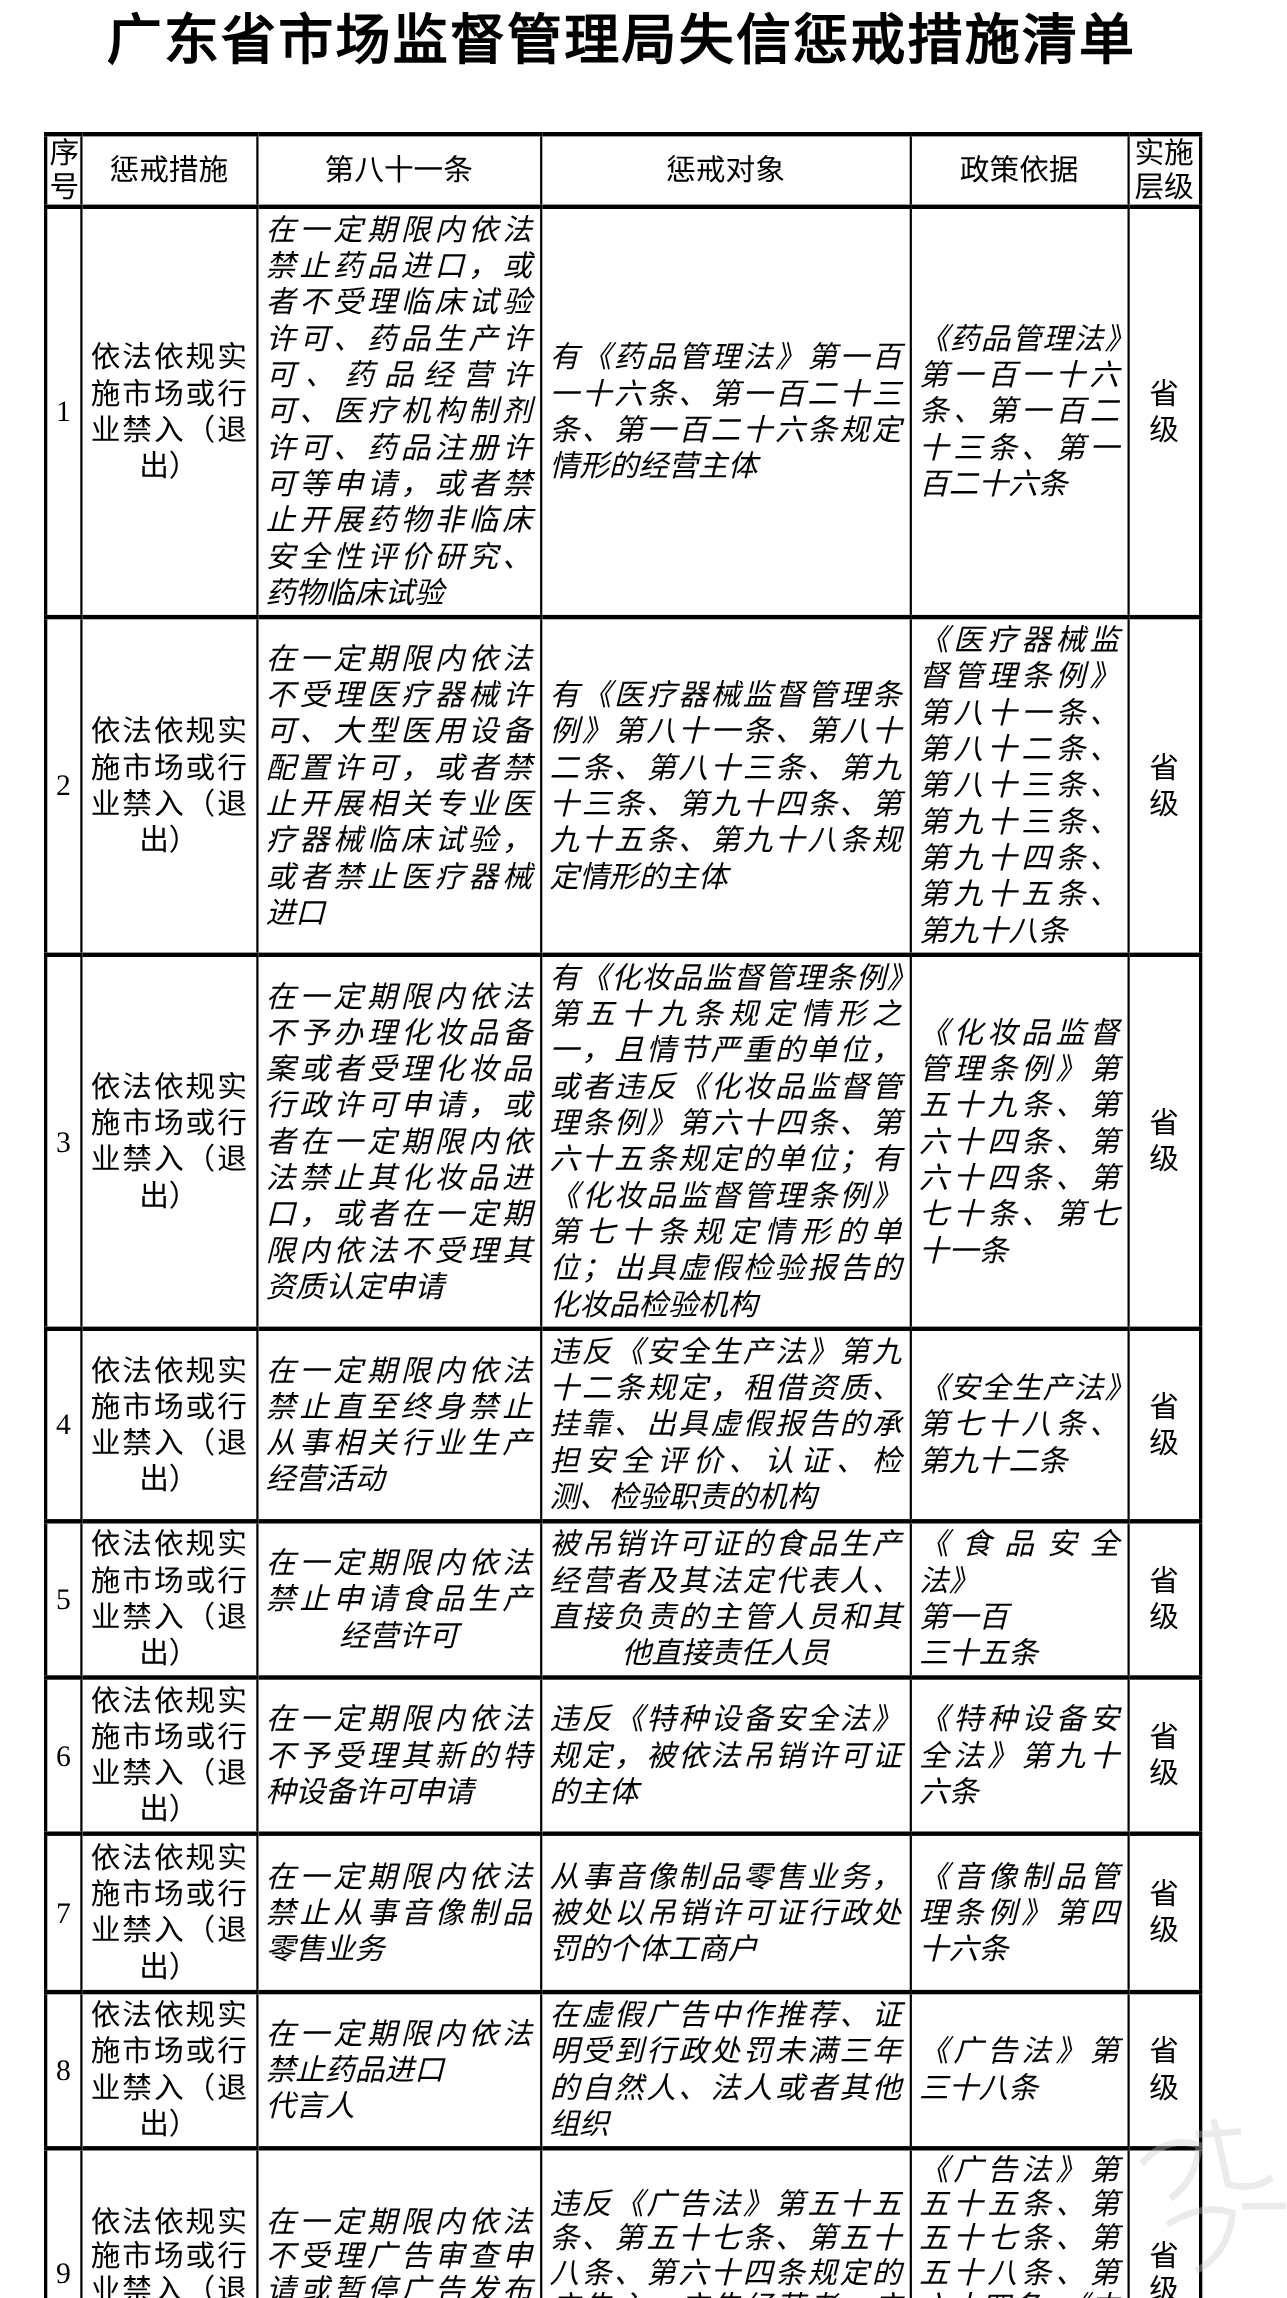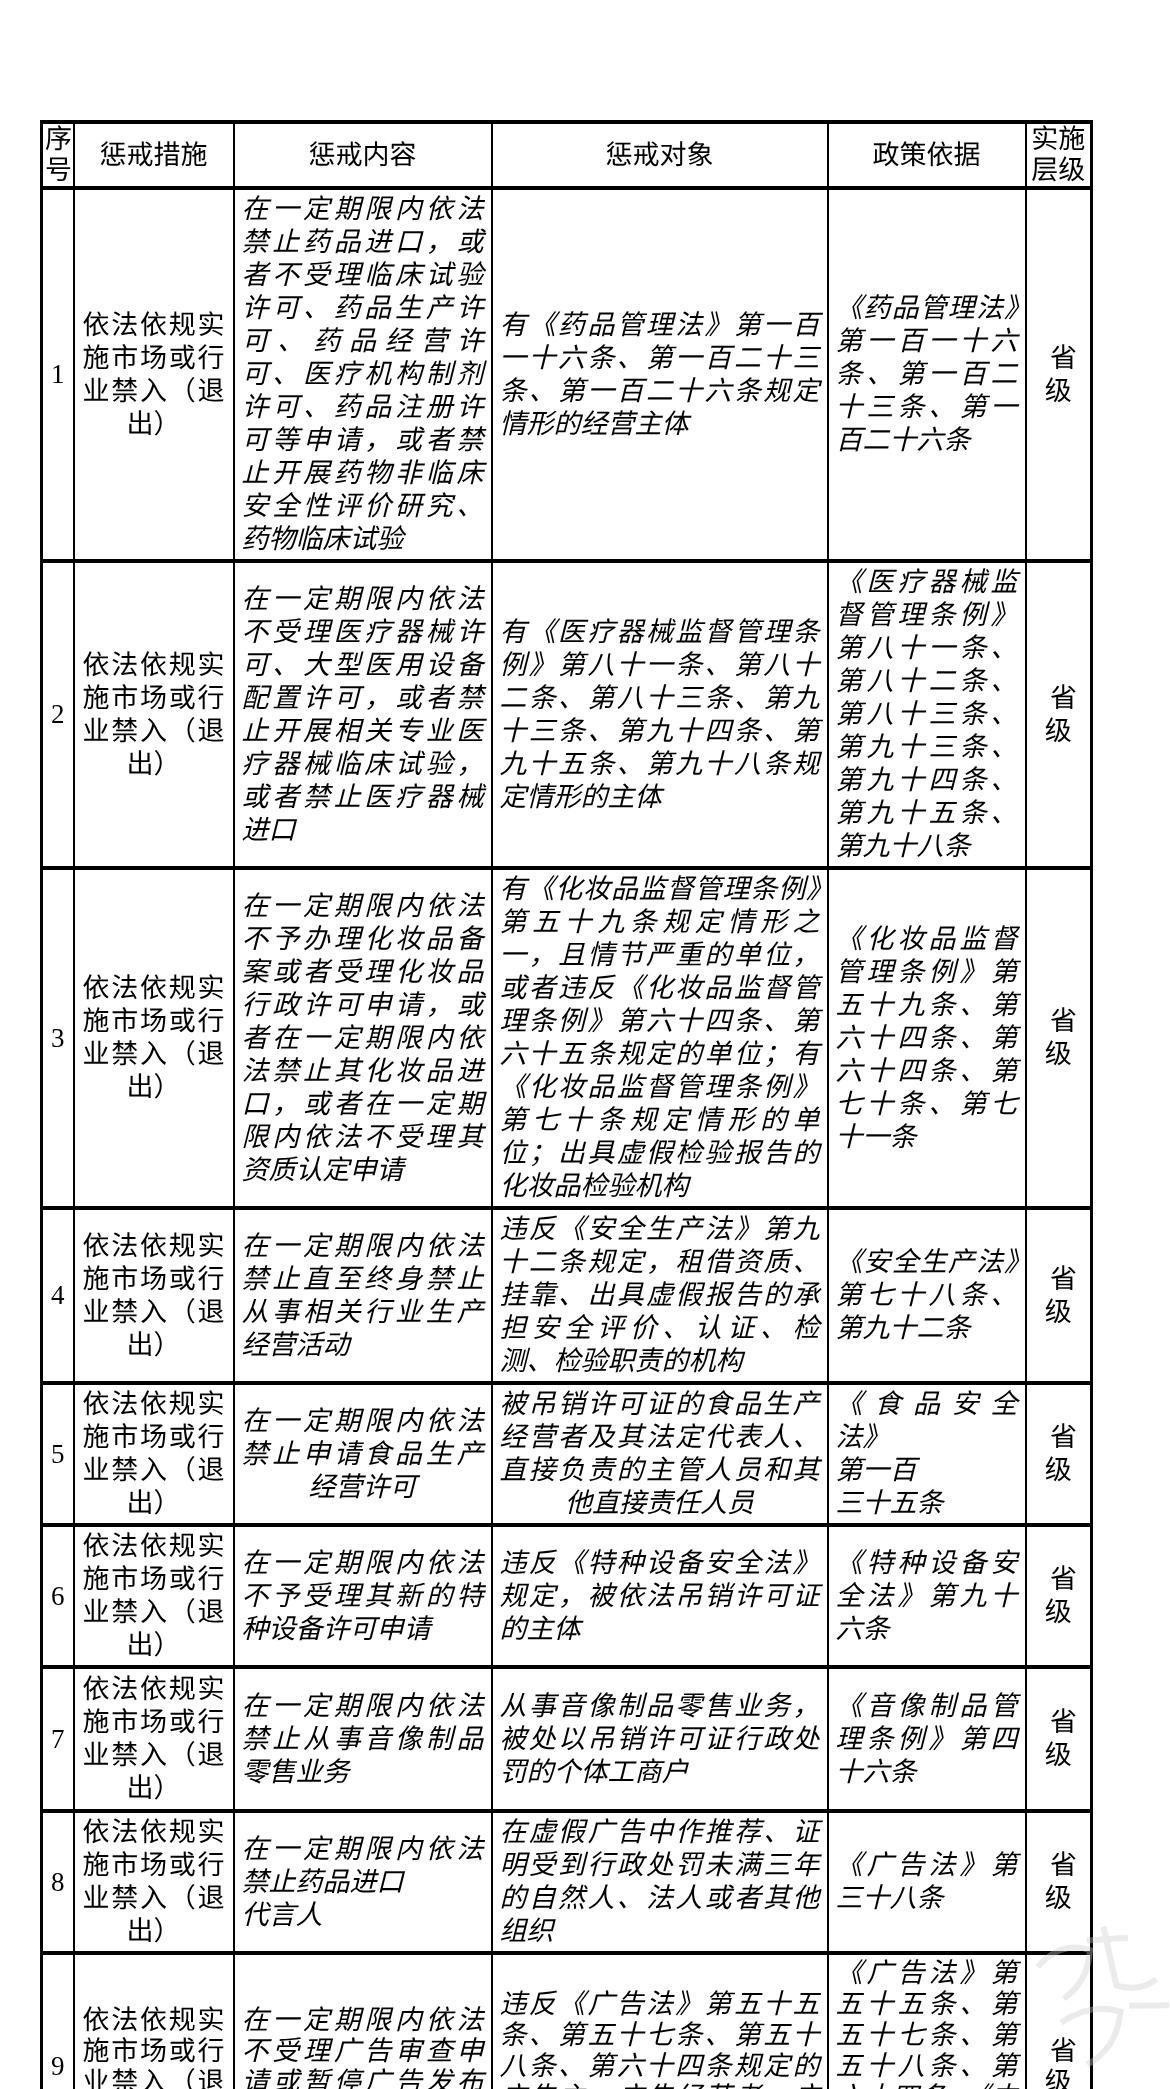--- a/index.html
+++ b/index.html
@@ -25,21 +25,21 @@
     font-size:27px; line-height:33px; font-weight:normal;
     padding:3px 7px; vertical-align:middle;
     white-space:pre-line; overflow:hidden;
   }
   thead tr { height:62px; }
   th { text-align:center; padding:0 2px; line-height:31px; }
   
   td:nth-child(1) { text-align:center; padding:0; }
   td:nth-child(2) { text-align:justify; text-align-last:center; padding:3px 8px; }
   td:nth-child(3), td:nth-child(4), td:nth-child(5) { text-align:justify; text-align-last:left;font-style:italic; }
-  td:nth-child(6) { text-align:right; text-align-last:center; padding:0 13px; }
+  td:nth-child(6) { text-align:center; text-align-last:center; padding:0 13px; }
   
   tbody tr:nth-child(5) td:nth-child(3),
   tbody tr:nth-child(5) td:nth-child(4) { text-align-last:center; }
   
   tbody tr:nth-child(1)  { height:365px; }
   tbody tr:nth-child(2)  { height:261px; }
   tbody tr:nth-child(3)  { height:329px; }
   tbody tr:nth-child(4)  { height:161px; }
   tbody tr:nth-child(5)  { height:139px; }
   tbody tr:nth-child(6)  { height:135px; }
@@ -53,35 +53,36 @@
   .watermark {
     position:absolute; left:1028px; top:1908px; width:150px; height:165px;
     opacity:0.55; pointer-events:none;
   }
 </style>
 </head>
 <body>
 
 <div class="page">
 
+  <div class="title">广东省市场监督管理局失信惩戒措施清单</div>
 
   <table class="list">
     <colgroup>
       <col style="width:32px">
         <col style="width:160px">
         <col style="width:258px">
       <col style="width:336px">
         <col style="width:198px">
         <col style="width:66px">
     </colgroup>
     <thead>
       <tr>
         <th>序号</th>
         <th>惩戒措施</th>
-        <th>惩戒内容</th>
+        <th>第八十一条</th>
         <th>惩戒对象</th>
         <th>政策依据</th>
         <th>实施层级</th>
       </tr>
     </thead>
     <tbody>
         <tr>
           <td>1</td>
           <td>依法依规实施市场或行业禁入（退出）</td>
           <td>在一定期限内依法禁止药品进口，或者不受理临床试验许可、药品生产许可、药品经营许可、医疗机构制剂许可、药品注册许可等申请，或者禁止开展药物非临床安全性评价研究、药物临床试验</td>

